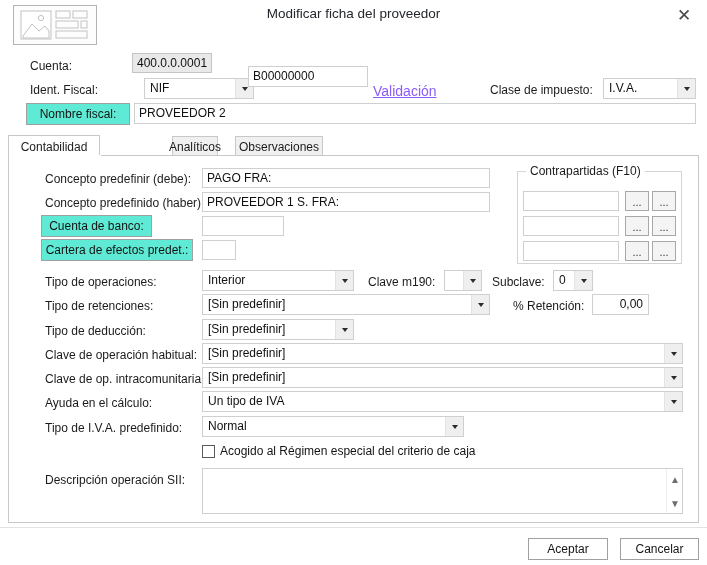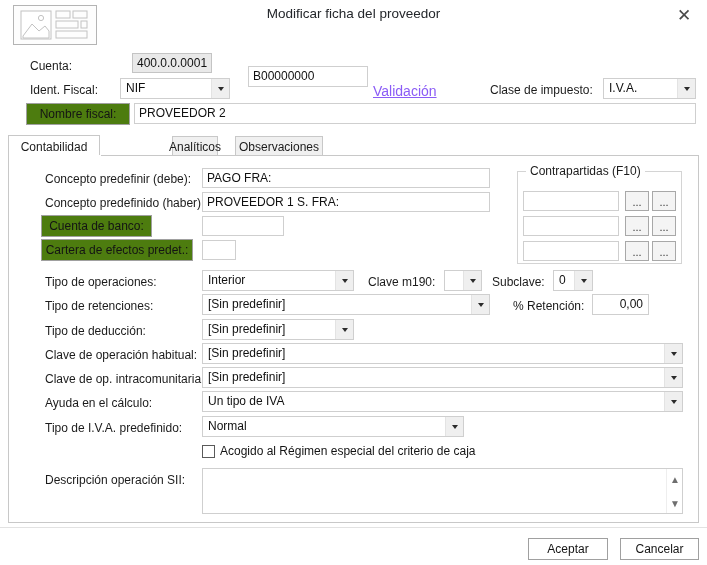--- a/index.html
+++ b/index.html
@@ -86,21 +86,21 @@
   .combo .arrow::after {
     content: "";
     border-left: 3.5px solid transparent;
     border-right: 3.5px solid transparent;
     border-top: 4px solid #2b2b2b;
   }
 
   .btnlbl {
     position: absolute;
     border: 1px solid #a0a0a0;
-    background: #4d7c0f;
+    background: #5eead4;
     font-size: 12px; color: #141414;
     display: flex; align-items: center; justify-content: center;
     height: 22px;
     cursor: pointer;
   }
 
   .dotsbtn {
     position: absolute;
     width: 24px; height: 20px;
     border: 1px solid #a8a8a8;
@@ -228,21 +228,21 @@
       </svg>
     </div>
     <div class="dlg-title">Modificar ficha del proveedor</div>
     <div class="close-btn">✕</div>
   </div>
 
   <div class="lbl" style="left:30px; top:59px;">Cuenta:</div>
   <div class="txt ro" style="left:132px; top:53px; width:80px;">400.0.0.0001</div>
 
   <div class="lbl" style="left:30px; top:83px;">Ident. Fiscal:</div>
-  <div class="combo" style="left:120px; top:78px; width:110px;">
+  <div class="combo" style="left:144px; top:78px; width:110px;">
     <div class="cval">NIF</div>
     <div class="arrow"></div>
   </div>
   <div class="txt" style="left:248px; top:66px; width:120px; height:21px; line-height:19px;">B00000000</div>
   <div class="link" style="left:373px; top:83px;">Validación</div>
 
   <div class="lbl" style="left:490px; top:83px;">Clase de impuesto:</div>
   <div class="combo" style="left:603px; top:78px; width:93px;">
     <div class="cval">I.V.A.</div>
     <div class="arrow"></div>

